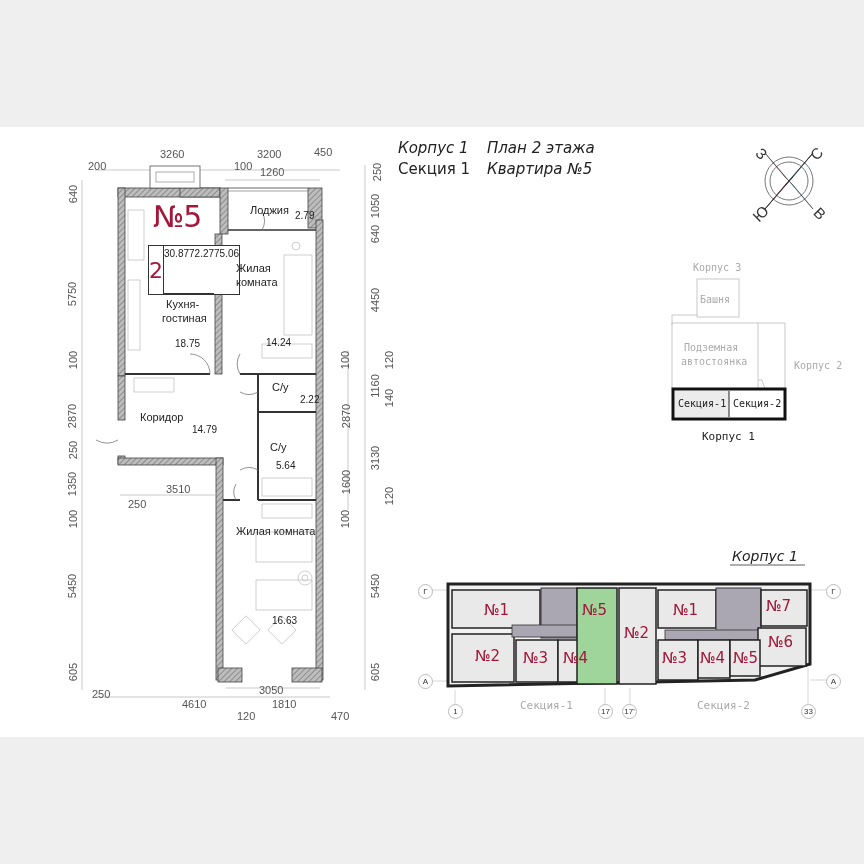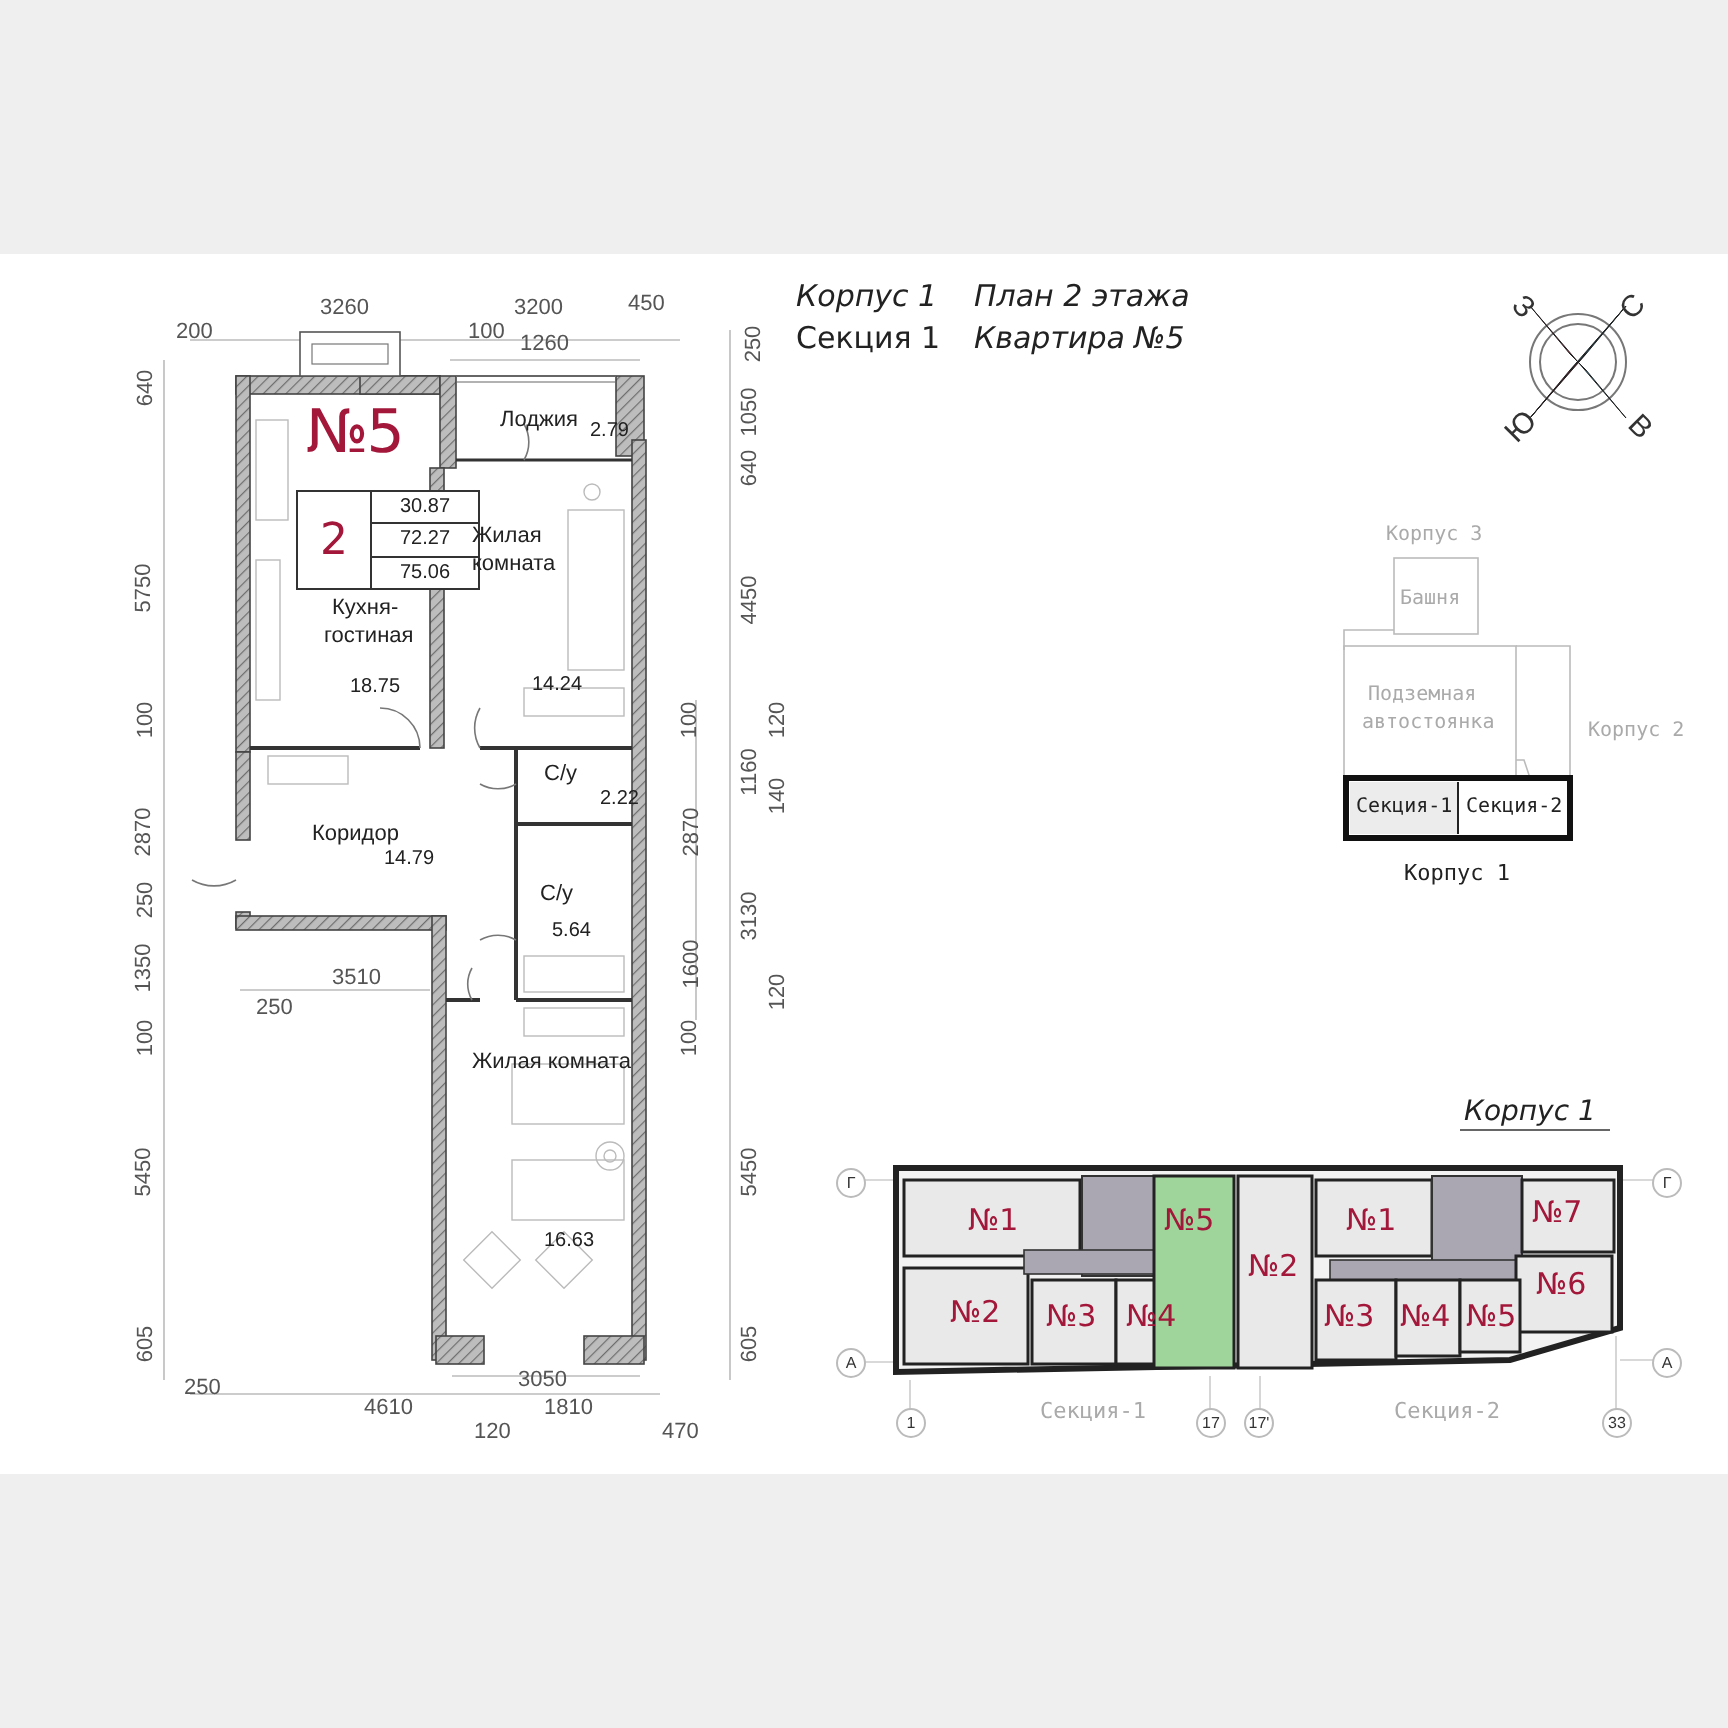--- a/index.html
+++ b/index.html
@@ -7,21 +7,21 @@
   .sheet{position:absolute;left:0;top:127px;width:864px;height:610px;background:#ffffff;}
   .abs{position:absolute;}
   .dim{position:absolute;font-family:"Liberation Sans",sans-serif;font-size:11px;color:#555;white-space:nowrap;line-height:12px;}
   .dimv{position:absolute;font-family:"Liberation Sans",sans-serif;font-size:11px;color:#555;white-space:nowrap;transform:rotate(-90deg);transform-origin:center center;line-height:12px;}
   .room-label{position:absolute;font-family:"Liberation Sans",sans-serif;font-size:11px;color:#222;text-align:center;line-height:14px;white-space:nowrap;}
   .area{position:absolute;font-family:"Liberation Sans",sans-serif;font-size:10px;color:#222;white-space:nowrap;}
   .title{position:absolute;font-family:"DejaVu Sans",sans-serif;font-style:italic;font-size:15px;color:#222;white-space:nowrap;}
   .apt-num{position:absolute;font-family:"DejaVu Sans",sans-serif;font-size:30px;color:#a3173a;letter-spacing:-1px;}
   .info-box{position:absolute;left:148px;top:245px;width:90px;height:48px;border:1px solid #333;display:flex;background:#fff;}
   .info-box .rooms{width:36px;border-right:1px solid #333;display:flex;align-items:center;justify-content:center;font-family:"DejaVu Sans",sans-serif;font-size:22px;color:#a3173a;}
-  .info-box .vals{flex:1;display:flex;flex-direction:column;}
+  .info-box .vals{flex:1;display:flex;}
   .info-box .vals div{flex:1;border-bottom:1px solid #333;font-size:10px;text-align:center;line-height:15px;color:#222;}
   .info-box .vals div:last-child{border-bottom:none;}
   .key-label{position:absolute;font-family:"DejaVu Sans Mono",monospace;font-size:10px;color:#aaa;white-space:nowrap;}
   .key-apt{position:absolute;font-family:"DejaVu Sans",sans-serif;font-size:15px;color:#a3173a;white-space:nowrap;}
   .axis-bubble{position:absolute;width:13px;height:13px;border-radius:50%;border:1px solid #bbb;font-size:8px;color:#333;text-align:center;line-height:13px;background:#fff;}
 </style>
 </head>
 <body>
 
 <div class="sheet"></div>
@@ -184,21 +184,21 @@
 <div class="room-label" style="left:236px;top:275px;">комната</div>
 <div class="area" style="left:266px;top:337px;">14.24</div>
 
 <div class="room-label" style="left:166px;top:297px;">Кухня-</div>
 <div class="room-label" style="left:162px;top:311px;">гостиная</div>
 <div class="area" style="left:175px;top:338px;">18.75</div>
 
 <div class="room-label" style="left:272px;top:380px;">С/у</div>
 <div class="area" style="left:300px;top:394px;">2.22</div>
 
-<div class="room-label" style="left:156px;top:410px;text-align:right;">Коридор</div>
+<div class="room-label" style="left:140px;top:410px;text-align:right;">Коридор</div>
 <div class="area" style="left:192px;top:424px;">14.79</div>
 
 <div class="room-label" style="left:270px;top:440px;">С/у</div>
 <div class="area" style="left:276px;top:460px;">5.64</div>
 
 <div class="room-label" style="left:236px;top:524px;">Жилая комната</div>
 <div class="area" style="left:272px;top:615px;">16.63</div>
 
 <div class="dim" style="left:88px;top:160px;">200</div>
 <div class="dim" style="left:160px;top:148px;">3260</div>

